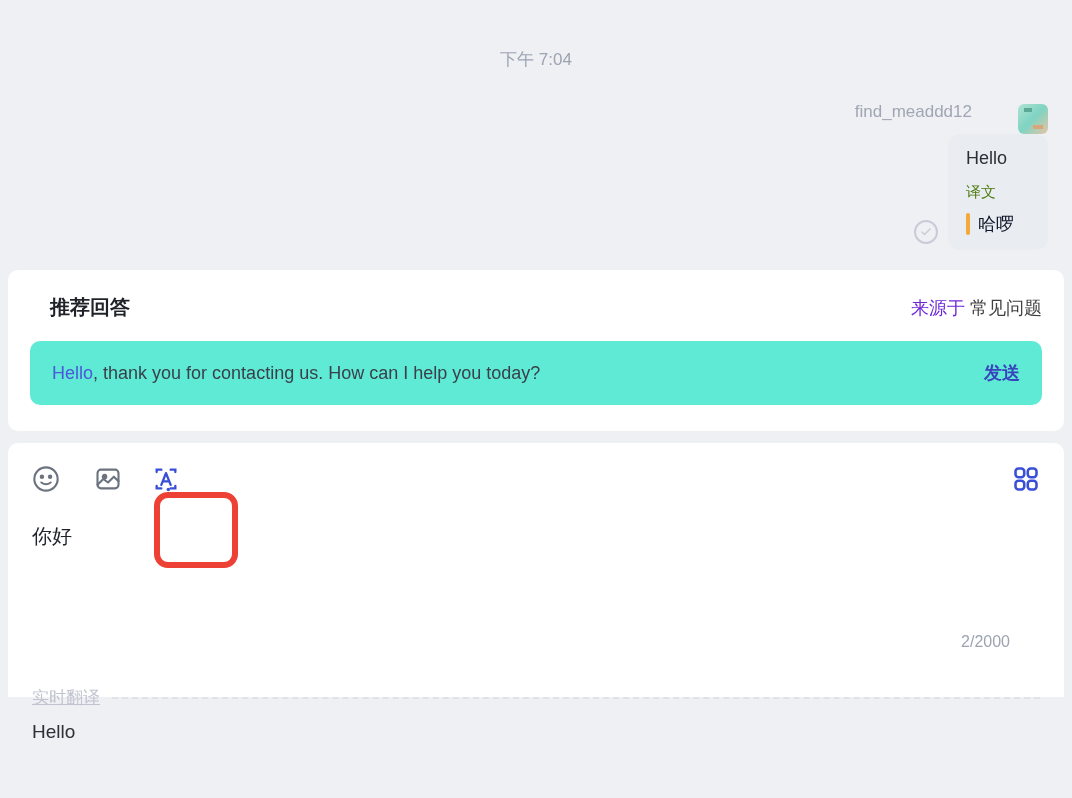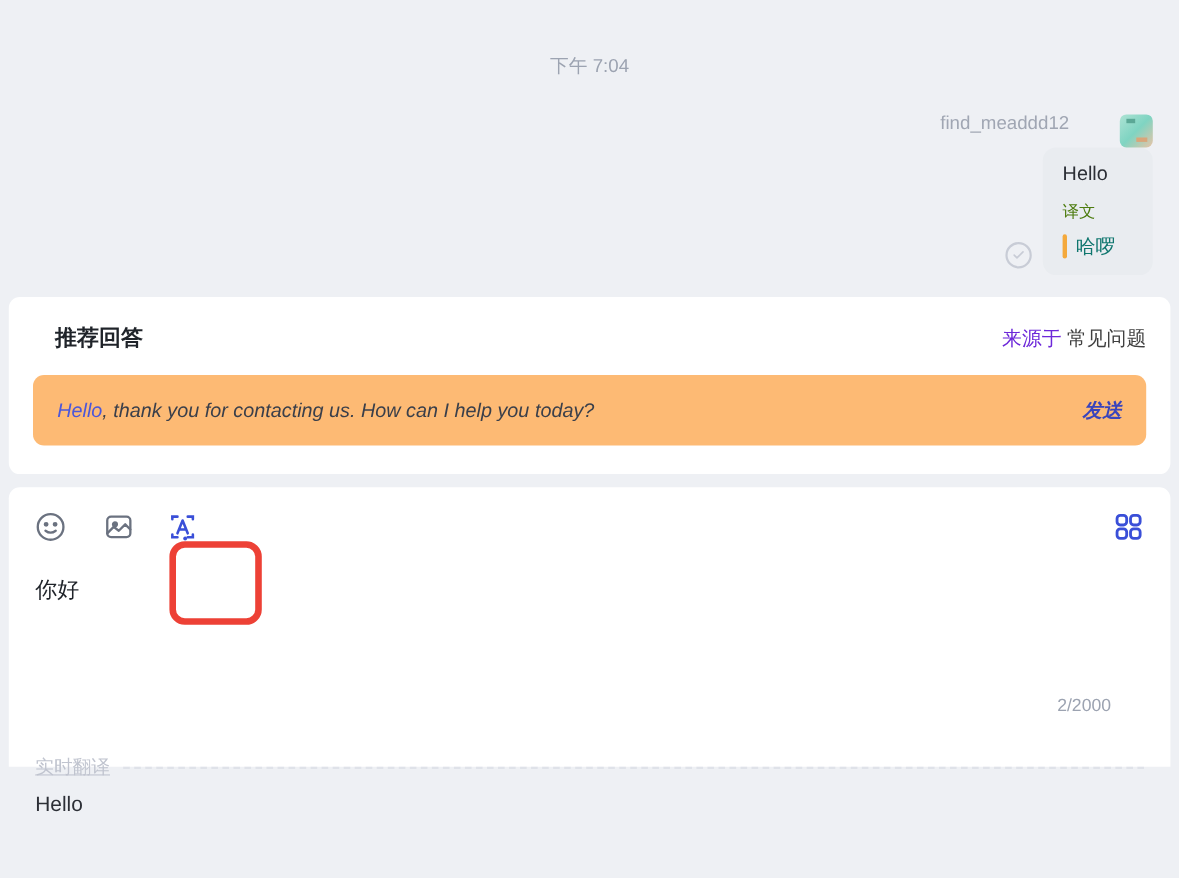--- a/index.html
+++ b/index.html
@@ -112,21 +112,21 @@
       align-items: center;
       gap: 8px;
     }
     .bubble-marker {
       width: 4px;
       height: 22px;
       background: #f4a93c;
       border-radius: 2px;
     }
     .bubble-translated-text {
-      color: #0f766e;
+      color: #0f172a;
       font-size: 18px;
     }
     .recommend-panel {
       margin: 0 8px;
       background: #fff;
       border-radius: 10px;
       padding: 24px 22px 26px;
     }
     .recommend-header {
       display: flex;
@@ -143,27 +143,26 @@
     .recommend-source {
       font-size: 18px;
     }
     .source-prefix {
       color: #6d28d9;
     }
     .source-link {
       color: #404040;
     }
     .recommend-row {
-      background: #fdba74;
+      background: #5eead4;
       border-radius: 10px;
       padding: 20px 22px;
       display: flex;
       justify-content: space-between;
       align-items: center;
-      font-style: italic;
     }
     .recommend-text {
       font-size: 18px;
       color: #3a3f4a;
     }
     .recommend-highlight {
       color: #4c57d9;
     }
     .send-btn {
       color: #3944bc;

